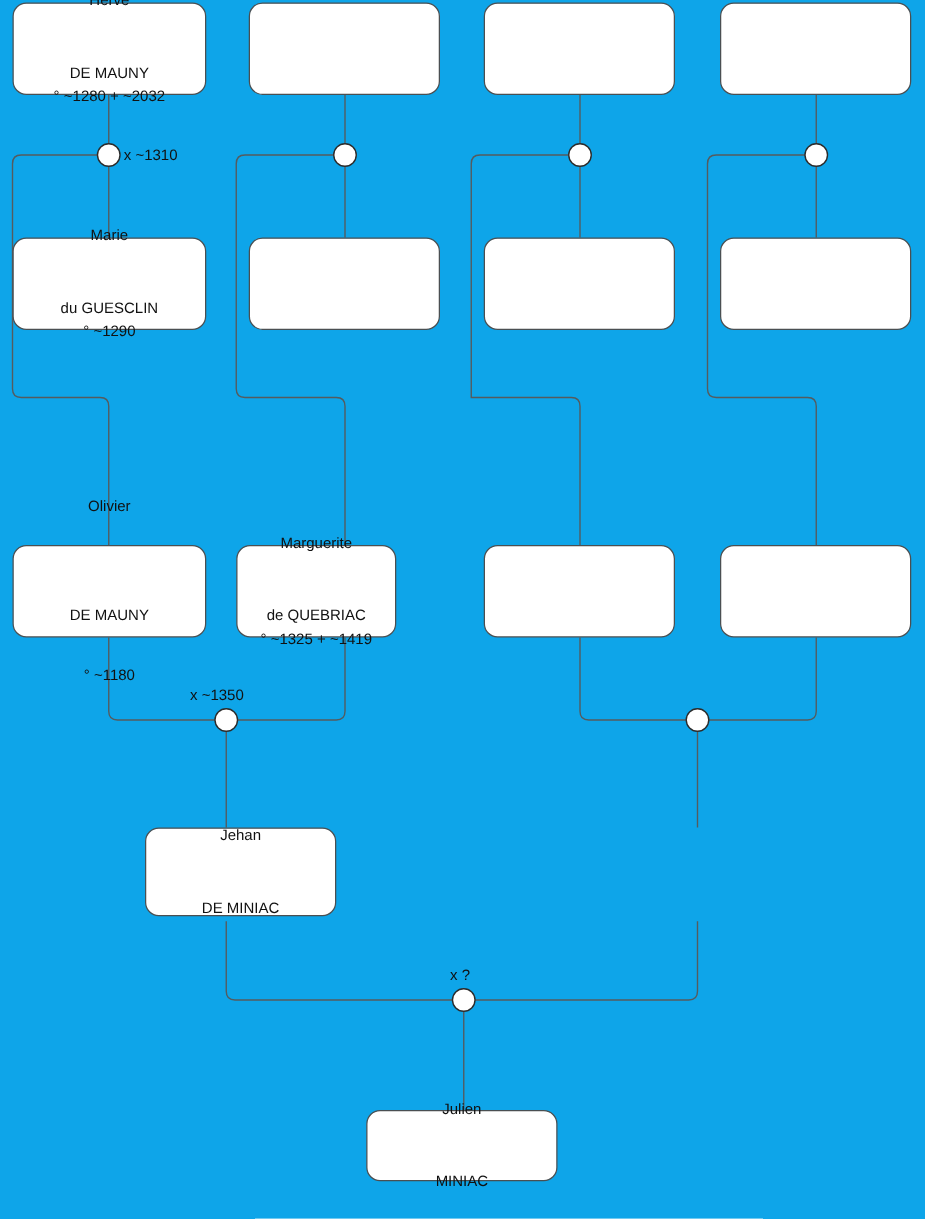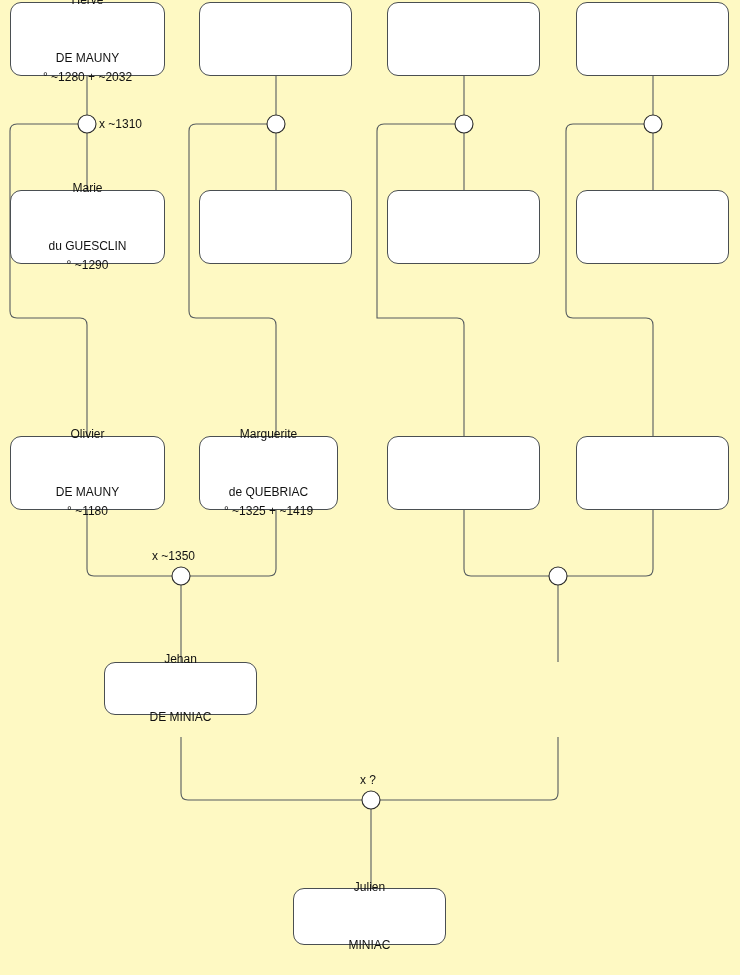--- a/index.html
+++ b/index.html
@@ -9,21 +9,21 @@
     background: #ffffff;
   }
   body {
     font-family: "Liberation Sans", sans-serif;
     color: #000000;
   }
   #chart {
     position: relative;
     width: 740px;
     height: 975px;
-    background: #fef9c3;
+    background: #0ea5e9;
     overflow: hidden;
   }
   svg.wires {
     position: absolute;
     left: 0;
     top: 0;
     width: 740px;
     height: 975px;
     pointer-events: none;
   }
@@ -153,45 +153,45 @@
     
     
   </div>
 
   <div class="person" style="left:576px; top:190px; width:153px; height:74px;">
     
     
     
   </div>
 
-  <div class="person" style="left:10px; top:436px; width:155px; height:74px;">
+  <div class="person" style="left:10px; top:436px; width:155px; height:74px;gap:29px;">
     <span class="ln-given">Olivier</span>
     <span class="ln-surname">DE MAUNY</span>
     <span class="ln-dates">° ~1180</span>
   </div>
 
-  <div class="person" style="left:199px; top:436px; width:139px; height:74px;text-align:center;">
+  <div class="person" style="left:189px; top:436px; width:128px; height:74px;text-align:center;">
     <span class="ln-given">Marguerite</span>
     <span class="ln-surname">de QUEBRIAC</span>
     <span class="ln-dates">° ~1325 + ~1419</span>
   </div>
 
   <div class="person" style="left:387px; top:436px; width:153px; height:74px;">
     
     
     
   </div>
 
   <div class="person" style="left:576px; top:436px; width:153px; height:74px;">
     
     
     
   </div>
 
-  <div class="person" style="left:104px; top:662px; width:153px; height:53px;">
+  <div class="person" style="left:116px; top:662px; width:153px; height:71px;">
     <span class="ln-given">Jehan</span>
     <span class="ln-surname">DE MINIAC</span>
 
   </div>
 
 
   <div class="person" style="left:293px; top:888px; width:153px; height:57px;">
     <span class="ln-given">Julien</span>
     <span class="ln-surname">MINIAC</span>
 

